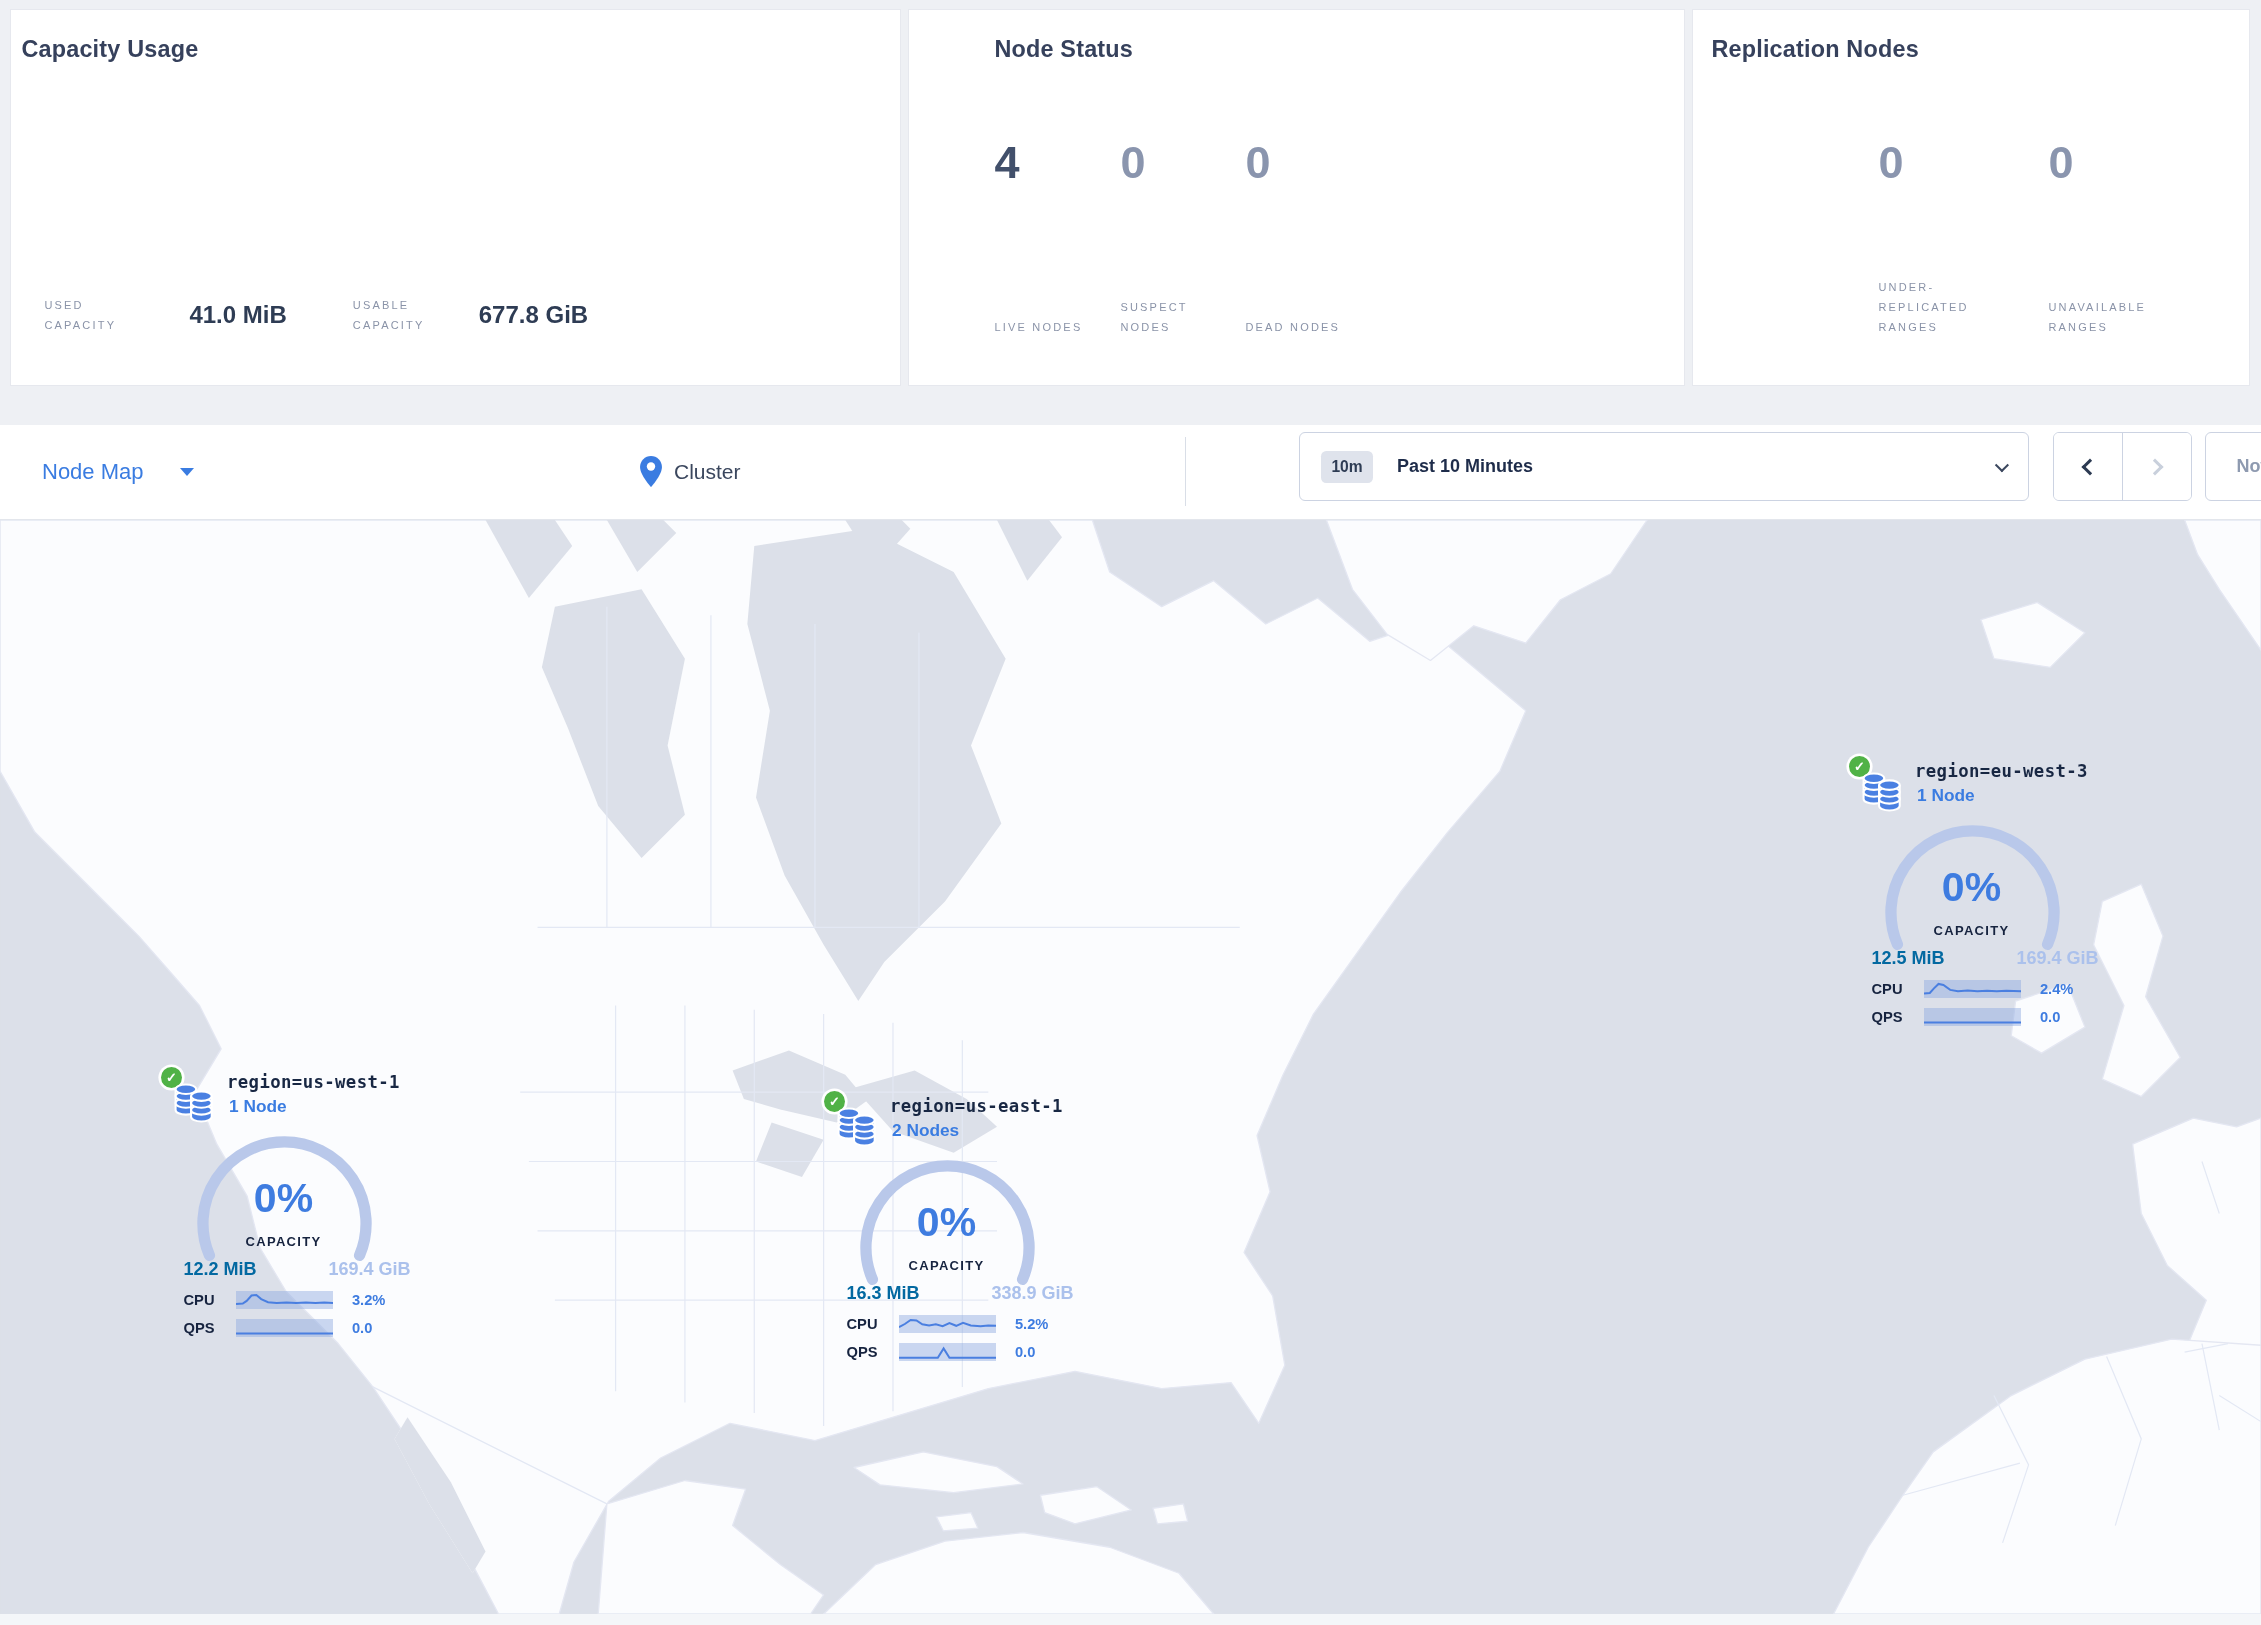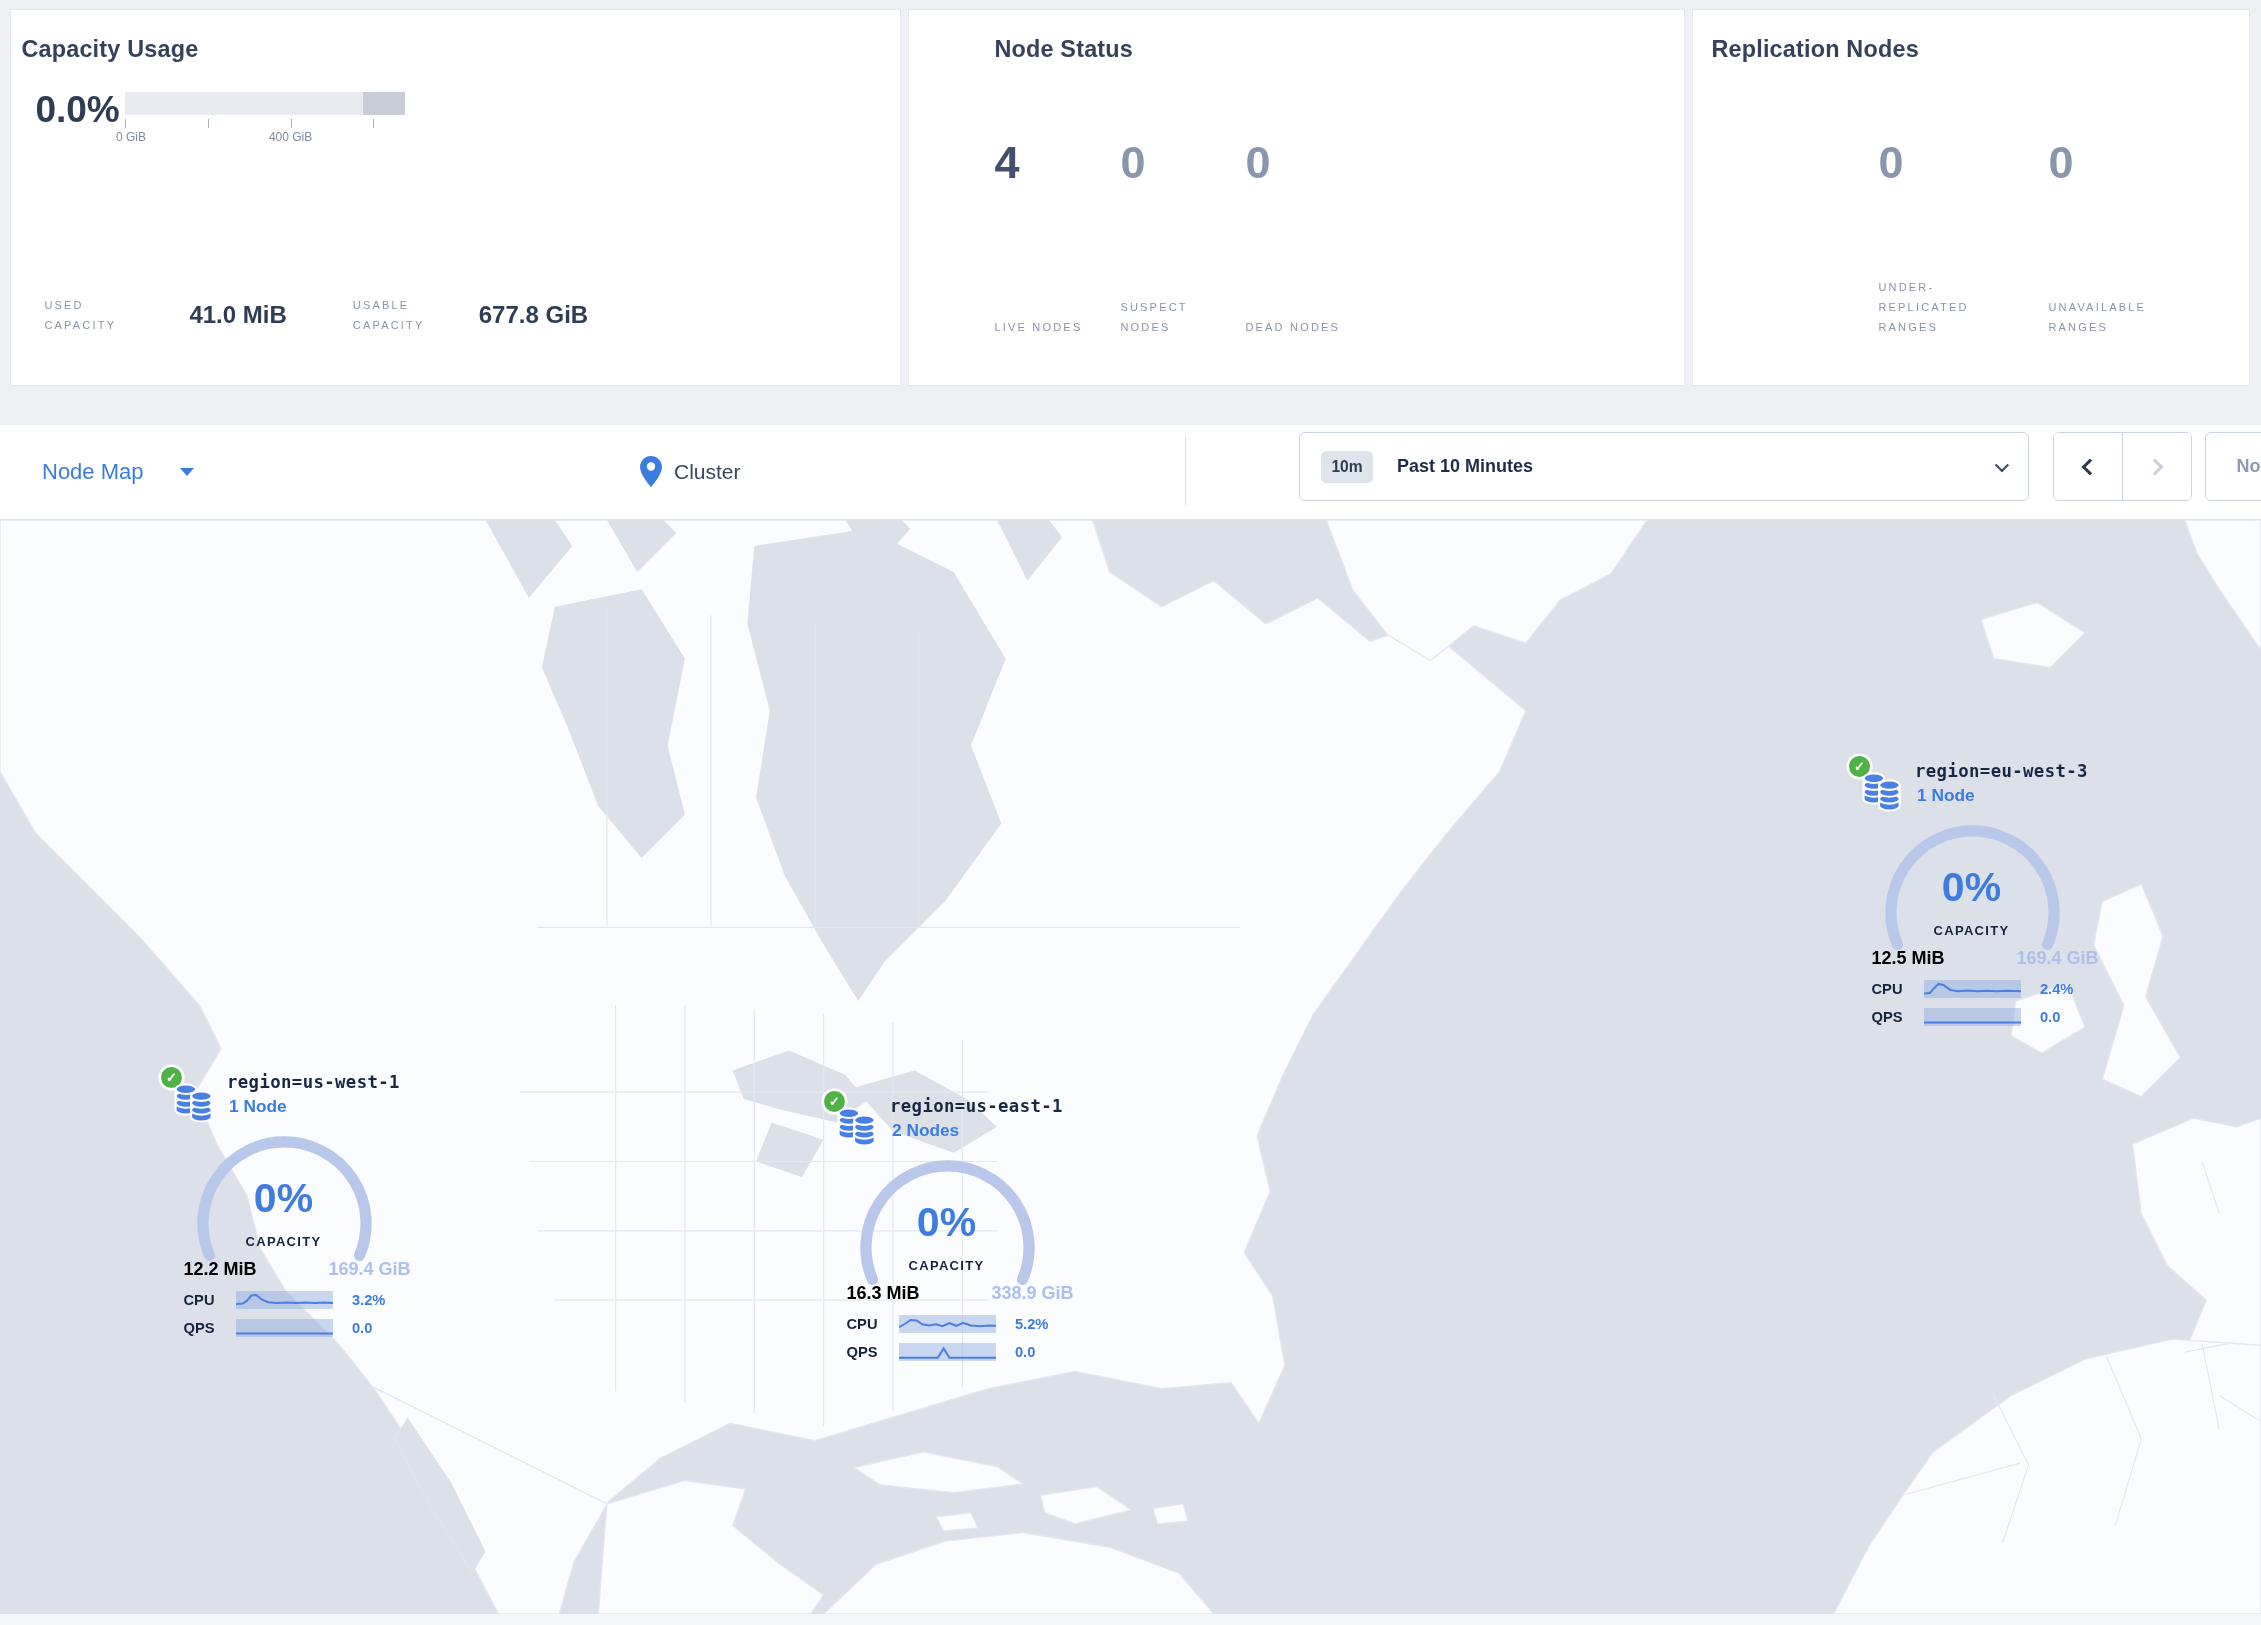--- a/index.html
+++ b/index.html
@@ -72,50 +72,36 @@
   .marker-eu-west { left:1849px; top:236px; }
   .m-check { position:absolute; left:0; top:0; width:21px; height:21px; border-radius:50%; background:#50b246; box-shadow:0 0 0 2.6px #fff;
              color:#fff; font-size:13px; font-weight:700; display:flex; align-items:center; justify-content:center; }
   .m-db { position:absolute; left:12px; top:15.6px; }
   .m-region { position:absolute; left:66px; top:5.2px; font-family:"DejaVu Sans Mono", monospace; font-size:17.3px; font-weight:700; color:#182743; letter-spacing:0.4px; white-space:nowrap; }
   .m-nodes { position:absolute; left:68px; top:29px; font-size:17.3px; font-weight:700; color:#3a7ce1; cursor:pointer; white-space:nowrap; }
   .m-arc { position:absolute; left:35px; top:68px; }
   .m-pct { position:absolute; left:36px; top:108px; width:173px; text-align:center; font-size:41px; font-weight:700; color:#3e7ce0; }
   .m-cap { position:absolute; left:36px; top:167px; width:173px; text-align:center; font-size:13px; font-weight:700; color:#16233f; letter-spacing:1.3px; }
   .m-vals { position:absolute; left:22.5px; top:192px; width:227px; display:flex; justify-content:space-between; font-size:18px; font-weight:600; }
-  .m-used { color:#000000; }
+  .m-used { color:#0369a1; }
   .m-usable { color:#abc1ec; }
   .m-row { position:absolute; left:22.5px; display:flex; align-items:center; height:19px; }
   .m-row-cpu { top:224px; }
   .m-row-qps { top:252px; }
   .m-metric-label { width:42px; font-size:14.7px; font-weight:700; color:#16233f; }
   .m-spark { width:97px; height:18px; margin-left:10.4px; background:rgba(140,168,224,.45); }
   .m-metric-val { margin-left:19px; font-size:14.7px; font-weight:700; color:#3e7ce0; }
 </style>
 </head>
 <body>
 
 <div class="cards-row">
 
   <section class="card card-capacity">
     <h2>Capacity Usage</h2>
-    <div class="cap-row">
-      <div class="cap-pct">0.0%</div>
-      <div class="cap-bar-wrap">
-        <div class="cap-bar">
-            <div class="cap-bar-dark"></div>
-          </div>
-        <div class="cap-tick" style="left:0;"></div>
-        <div class="cap-tick" style="left:29.4%;"></div>
-        <div class="cap-tick" style="left:59%;"></div>
-        <div class="cap-tick" style="left:88.5%;"></div>
-        <div class="cap-tick-label" style="left:2%;">0 GiB</div>
-        <div class="cap-tick-label" style="left:59%;">400 GiB</div>
-      </div>
-    </div>
     <div class="cap-stats">
       <div class="small-label">USED CAPACITY</div>
       <div class="stat-value-lg v1">41.0 MiB</div>
       <div class="small-label">USABLE CAPACITY</div>
       <div class="stat-value-lg v2">677.8 GiB</div>
     </div>
   </section>
 
   <section class="card card-nodes">
     <h2>Node Status</h2>

